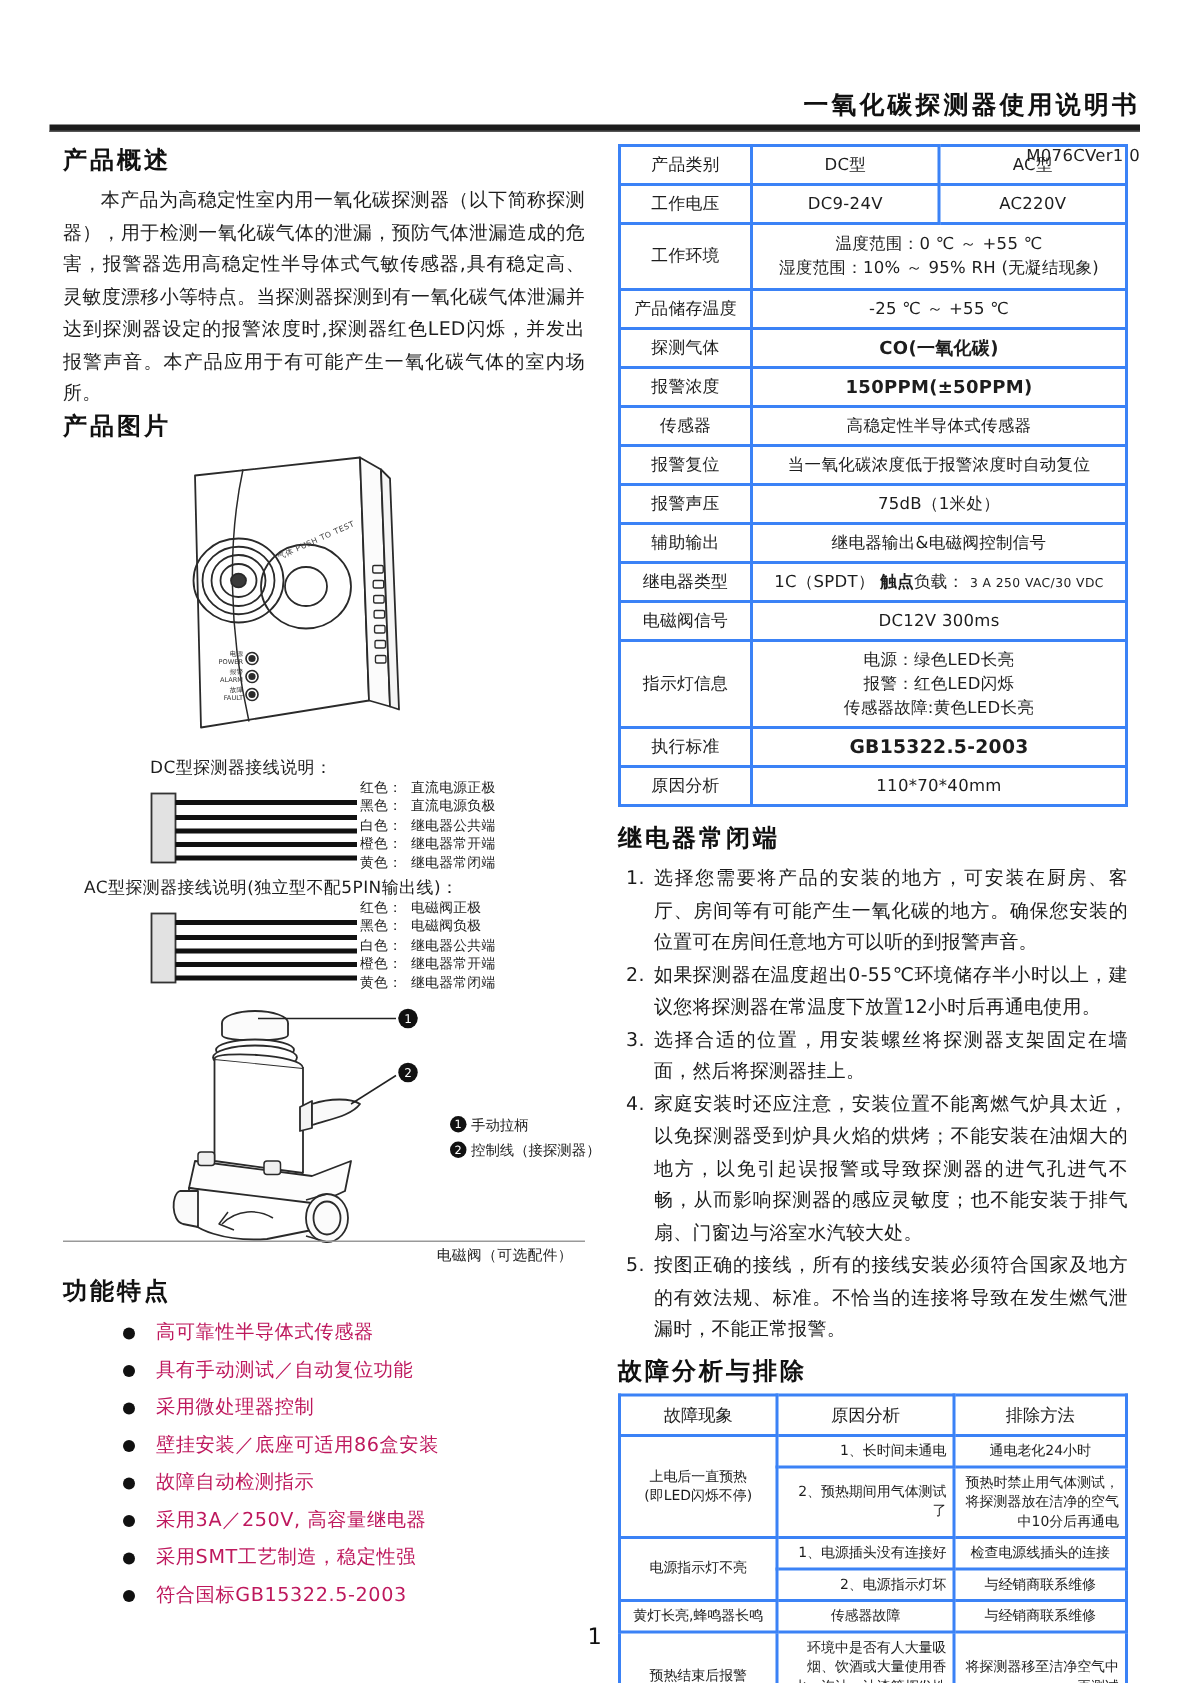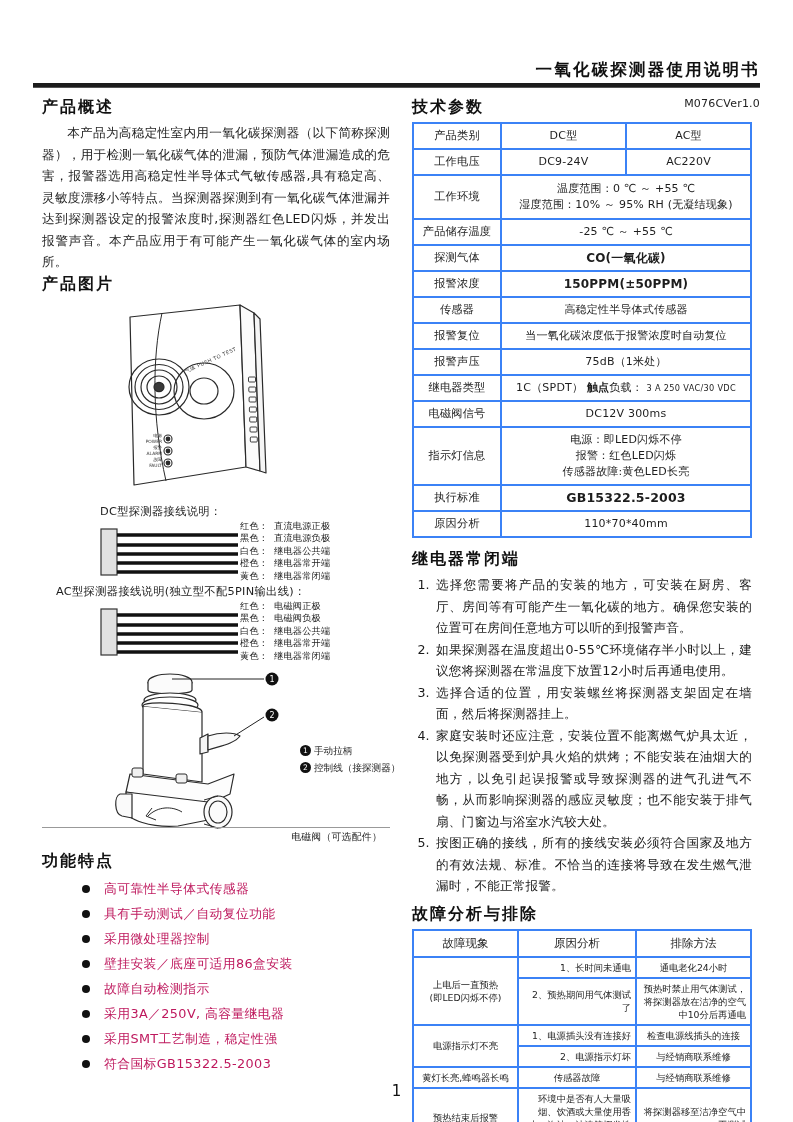--- a/index.html
+++ b/index.html
@@ -426,21 +426,20 @@
       <li>壁挂安装／底座可适用86盒安装</li>
       <li>故障自动检测指示</li>
       <li>采用3A／250V, 高容量继电器</li>
       <li>采用SMT工艺制造，稳定性强</li>
       <li>符合国标GB15322.5-2003</li>
     </ul>
   </div>
 
   <div class="col-right">
 
-    <h2 class="section">技术参数</h2>
 
     <table class="spec">
       <colgroup>
           <col style="width:88px">
           <col>
           <col>
         </colgroup>
       <tbody>
         <tr>
           <td class="label">产品类别</td>
@@ -477,35 +476,39 @@
         </tr>
         <tr>
           <td class="label">报警复位</td>
           <td colspan="2">当一氧化碳浓度低于报警浓度时自动复位</td>
         </tr>
         <tr>
           <td class="label">报警声压</td>
           <td colspan="2">75dB（1米处）</td>
         </tr>
         <tr>
+          <td class="label">辅助输出</td>
+          <td colspan="2">继电器输出&amp;电磁阀控制信号</td>
+        </tr>
+        <tr>
           <td class="label">继电器类型</td>
           <td colspan="2">
             <span>1C（SPDT）</span>
             <span class="bold-in">触点</span><span>负载：</span>
             <span class="tiny">3 A 250 VAC/30 VDC</span>
           </td>
         </tr>
         <tr>
           <td class="label">电磁阀信号</td>
           <td colspan="2">DC12V   300ms</td>
         </tr>
         <tr>
           <td class="label">指示灯信息</td>
           <td colspan="2" style="padding:4px 3px;">
-            <span class="sub">电源：即LED闪烁不停</span>
+            <span class="sub">电源：绿色LED长亮</span>
             <span class="sub">报警：红色LED闪烁</span>
             <span class="sub">传感器故障:黄色LED长亮</span>
           </td>
         </tr>
         <tr>
           <td class="label">执行标准</td>
           <td colspan="2" class="b" style="font-size:12.5px;">GB15322.5-2003</td>
         </tr>
         <tr>
           <td class="label">原因分析</td>

